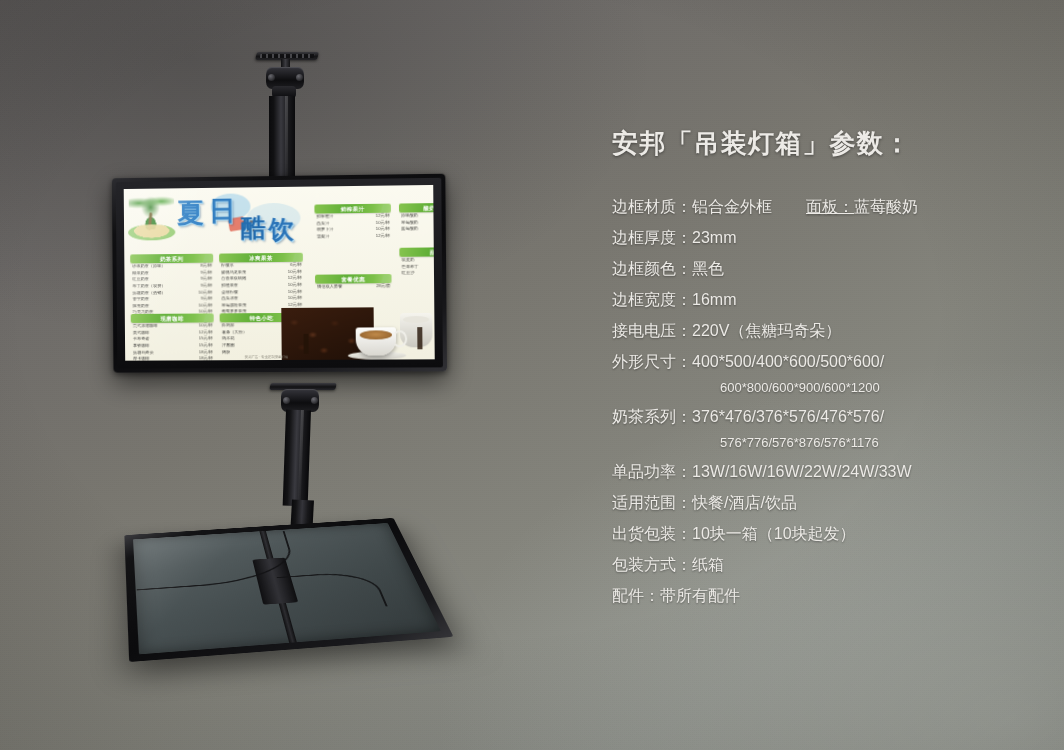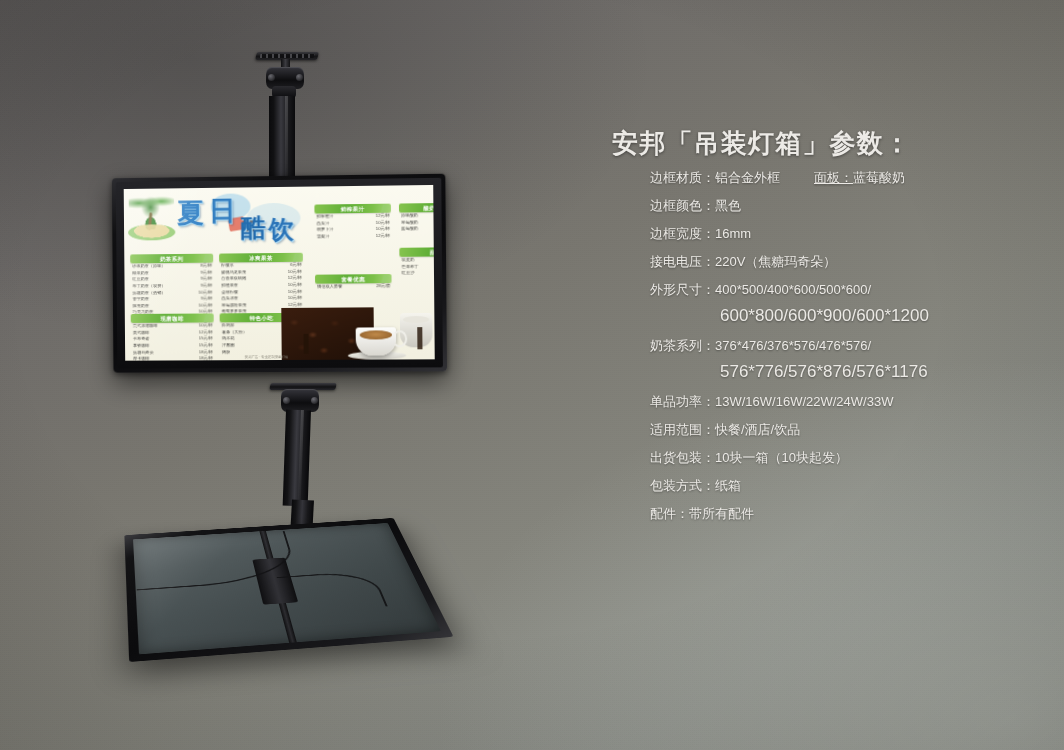--- a/index.html
+++ b/index.html
@@ -172,28 +172,28 @@
     border-bottom:2px solid #0d0d0f;border-right:2px solid #0d0d0f;
     border-radius:0 0 62% 0;opacity:.92;}
   #lb2-cable2{position:absolute;left:150px;top:92px;width:96px;height:56px;
     border-top:2px solid #0e0e10;border-right:2px solid #0e0e10;
     border-radius:0 58% 0 0;opacity:.85;}
   #lb2-gloss{position:absolute;left:9px;top:9px;right:9px;bottom:9px;pointer-events:none;
     background:linear-gradient(125deg,rgba(255,255,255,.16) 0%,rgba(255,255,255,.03) 30%,rgba(0,0,0,.10) 100%);}
 
   
   #spec-panel{position:absolute;left:612px;top:126px;width:440px;color:#eceae6;}
-  #spec-title{font-size:26px;font-weight:bold;letter-spacing:1.2px;margin:0 0 10px 0;
+  #spec-title{font-size:26px;font-weight:bold;letter-spacing:1.2px;margin:0 0 38px 0;
     text-shadow:0 1px 3px rgba(0,0,0,.45);white-space:nowrap;}
-  .spec-line{display:flex;align-items:baseline;font-size:13px;line-height:1;
-    margin-bottom:15px;white-space:nowrap;text-shadow:0 1px 2px rgba(0,0,0,.38);margin-left:38px;}
+  .spec-line{display:flex;align-items:baseline;font-size:16px;line-height:1;
+    margin-bottom:15px;white-space:nowrap;text-shadow:0 1px 2px rgba(0,0,0,.38);}
   .spec-line .lb{flex:0 0 auto;}
   .spec-line .vl{flex:0 0 auto;}
   .spec-line .lb2{margin-left:34px;text-decoration:underline;}
-  .spec-cont{font-size:17px;line-height:1;margin:-4px 0 15px 108px;white-space:nowrap;
+  .spec-cont{font-size:13px;line-height:1;margin:-4px 0 15px 108px;white-space:nowrap;
     text-shadow:0 1px 2px rgba(0,0,0,.38);}
   .spec-note{font-size:17.5px;line-height:1;margin-top:2px;white-space:nowrap;
     text-shadow:0 1px 2px rgba(0,0,0,.38);}
 </style>
 </head>
 <body>
 
 <div id="bg"></div>
 <div id="bg-vig"></div>
 <div id="bg-grain"></div>
@@ -461,20 +461,24 @@
 <div id="spec-panel">
   <div id="spec-title">安邦「吊装灯箱」参数：</div>
   <div id="spec-lines">
       <div class="spec-line">
         <span class="lb">边框材质：</span>
         <span class="vl">铝合金外框</span>
         <span class="lb lb2">面板：</span>
         <span class="vl">蓝莓酸奶</span>
       </div>
       <div class="spec-line">
+        <span class="lb">边框厚度：</span>
+        <span class="vl">23mm</span>
+      </div>
+      <div class="spec-line">
         <span class="lb">边框颜色：</span>
         <span class="vl">黑色</span>
       </div>
       <div class="spec-line">
         <span class="lb">边框宽度：</span>
         <span class="vl">16mm</span>
       </div>
       <div class="spec-line">
         <span class="lb">接电电压：</span>
         <span class="vl">220V（焦糖玛奇朵）</span>

